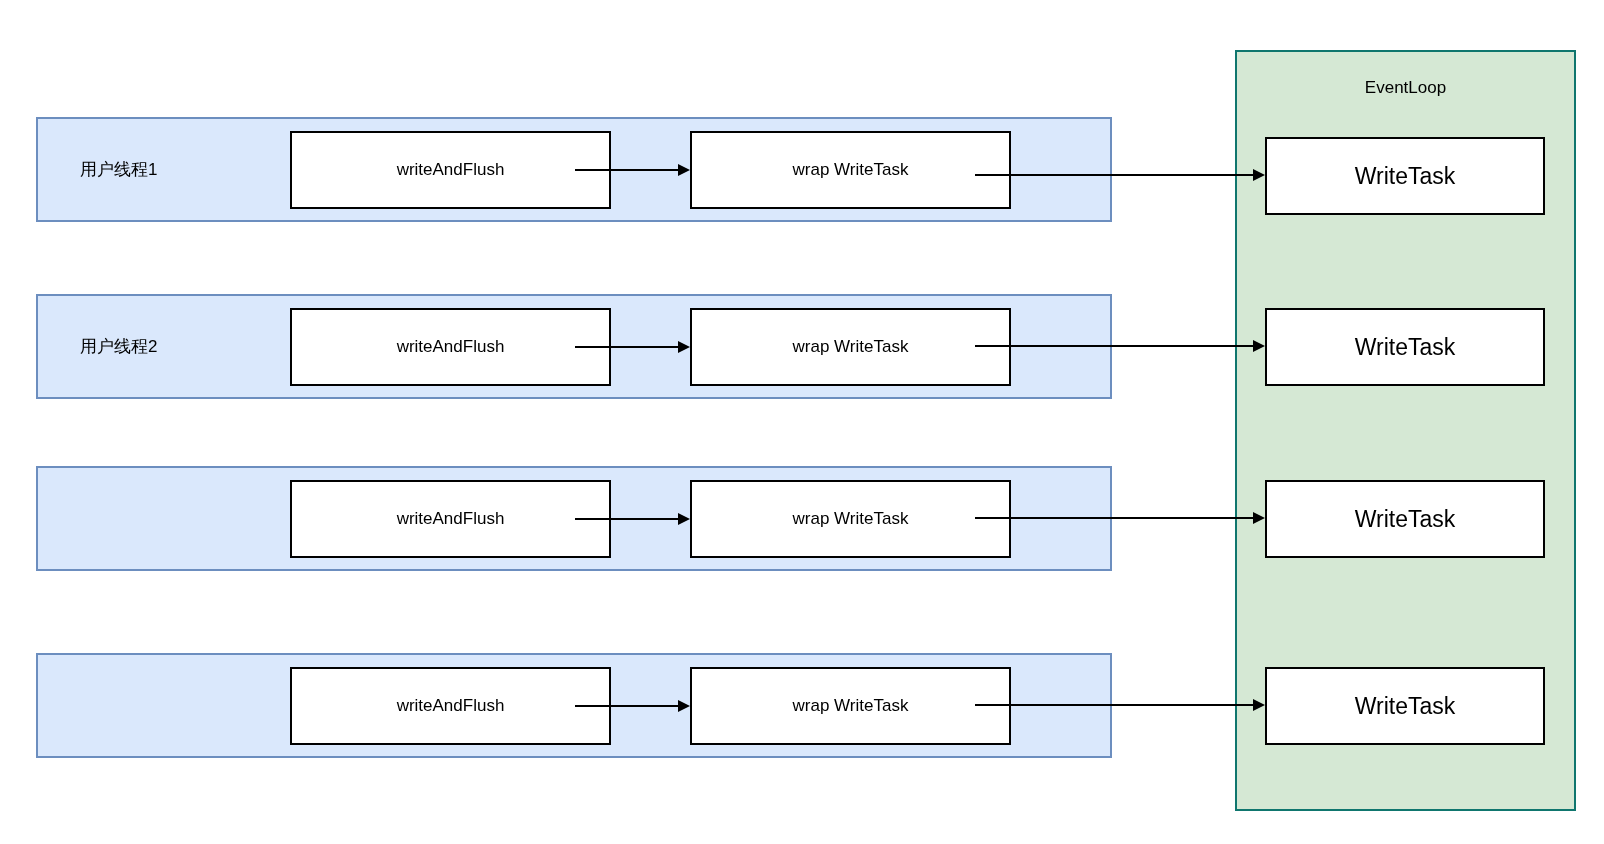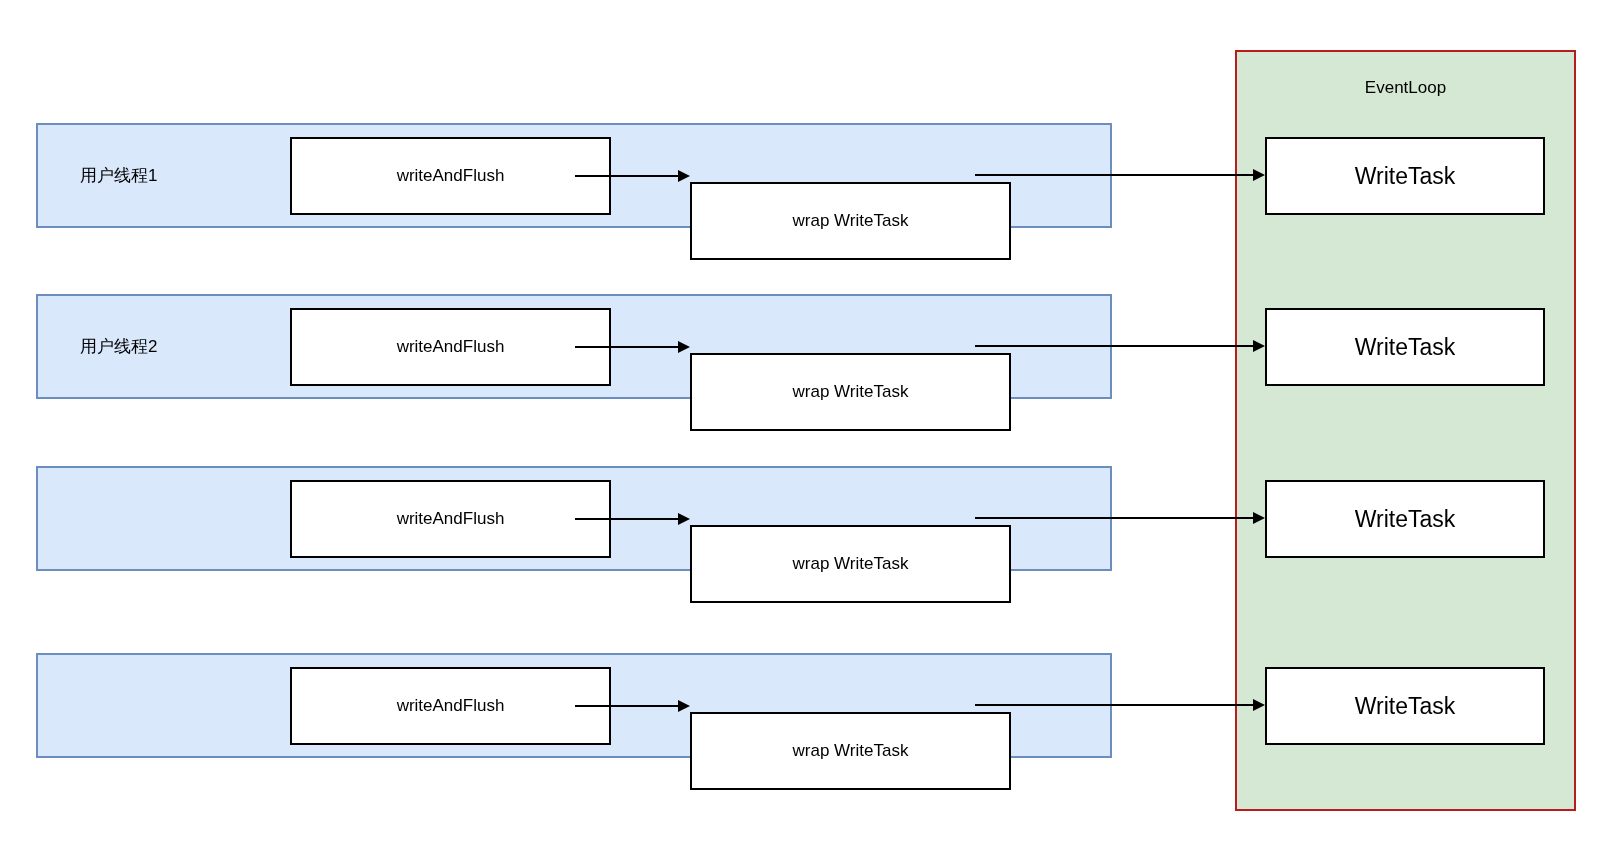--- a/index.html
+++ b/index.html
@@ -18,21 +18,21 @@
   }
 
   
   .eventloop {
     position: absolute;
     left: 1235px;
     top: 50px;
     width: 341px;
     height: 761px;
     background: #d5e8d4;
-    border: 2px solid #b91c1c;
+    border: 2px solid #0f766e;
     box-sizing: border-box;
   }
   .eventloop-title {
     position: absolute;
     top: 26px;
     left: 0;
     width: 100%;
     text-align: center;
     font-size: 17px;
   }
@@ -57,21 +57,21 @@
   
   .thread-row {
     position: absolute;
     left: 36px;
     width: 1076px;
     height: 105px;
     background: #dae8fc;
     border: 2px solid #6c8ebf;
     box-sizing: border-box;
   }
-  .row1 { top: 123px; }
+  .row1 { top: 117px; }
   .row2 { top: 294px; }
   .row3 { top: 466px; }
   .row4 { top: 653px; }
 
   .thread-label {
     position: absolute;
     left: 42px;
     top: 0;
     bottom: 0;
     display: flex;
@@ -85,21 +85,21 @@
     height: 78px;
     background: #ffffff;
     border: 2px solid #000000;
     box-sizing: border-box;
     display: flex;
     align-items: center;
     justify-content: center;
     font-size: 17px;
   }
   .node.write-flush { left: 252px; }
-  .node.wrap-task  { left: 652px; margin-top: 45px; }
+  .node.wrap-task  { left: 652px; }
 
   
   .arrow {
     position: absolute;
     height: 2px;
     background: #000000;
   }
   .arrow::after {
     content: "";
     position: absolute;

